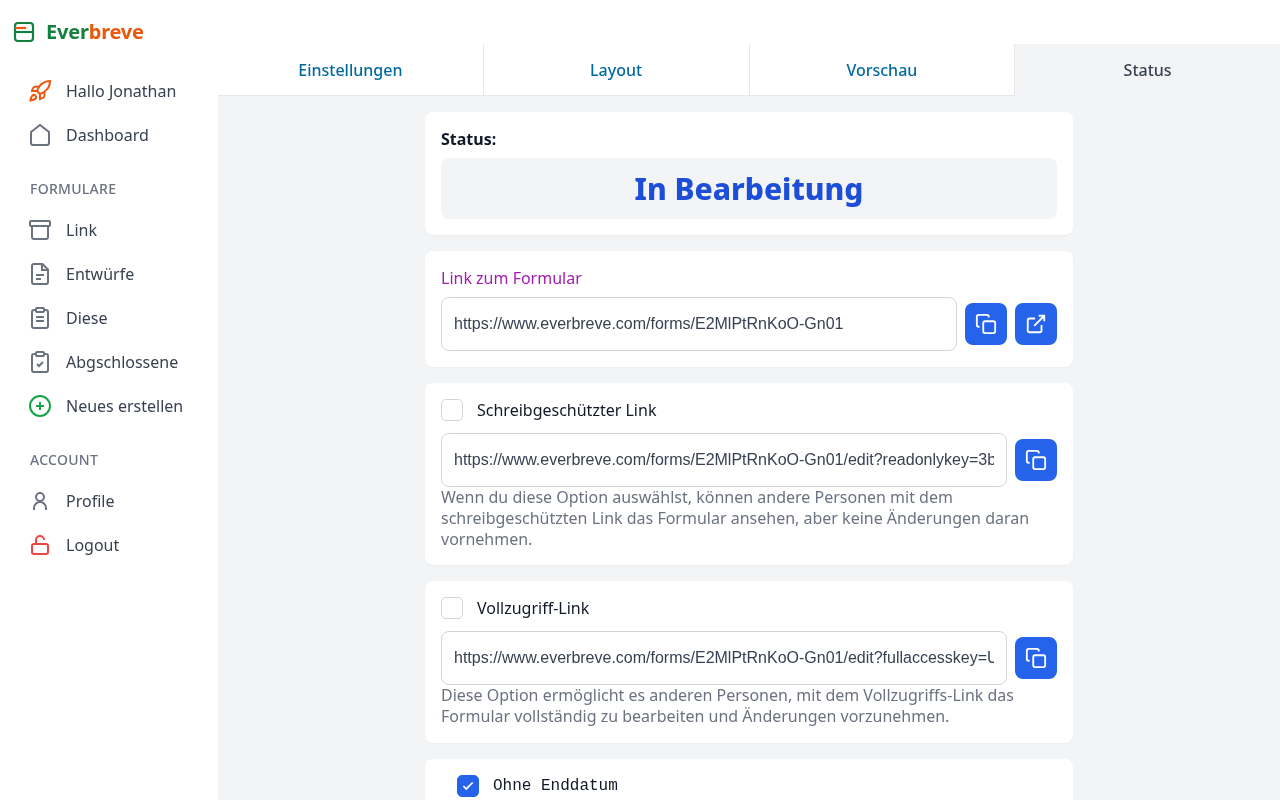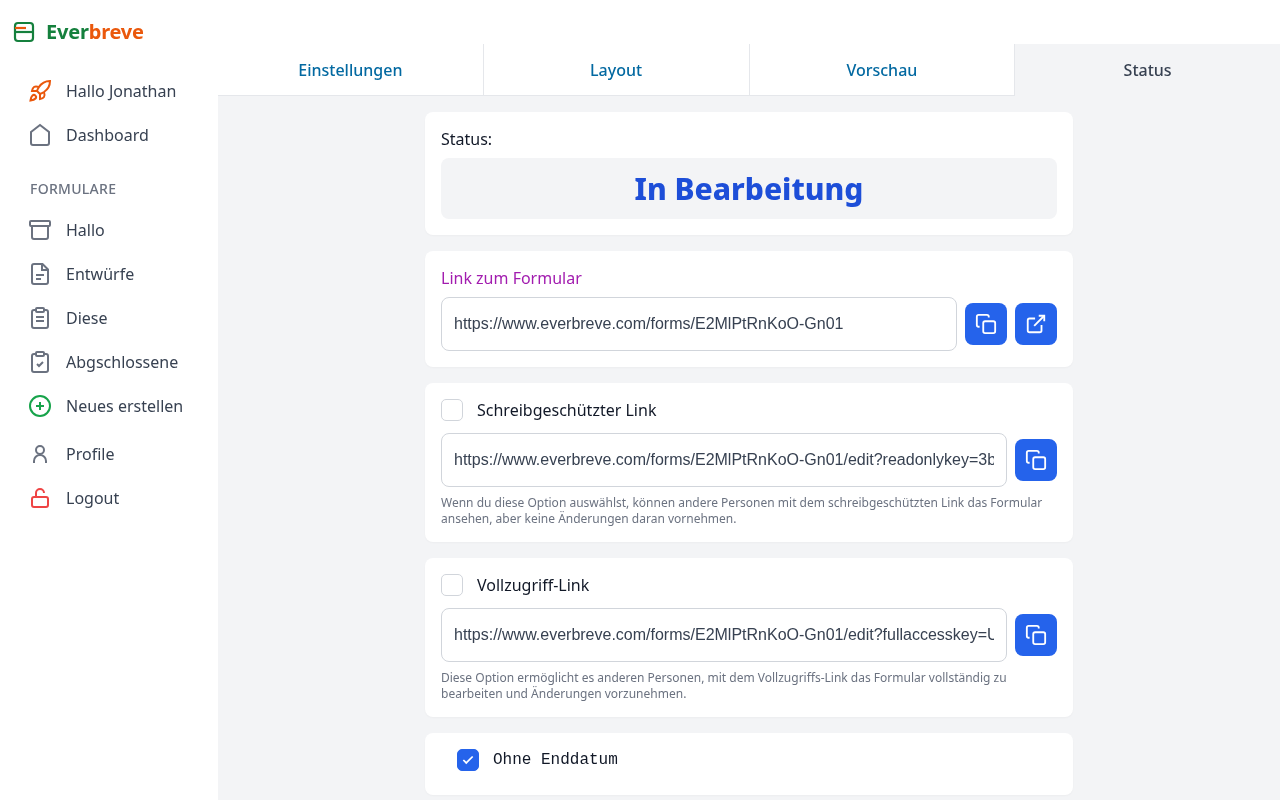--- a/index.html
+++ b/index.html
@@ -30,37 +30,37 @@
 .tabs { display: flex; height: 52px; background: #f3f4f6; }
 .tab { flex: 1; display: flex; align-items: center; justify-content: center; font-size: 16px; font-weight: 500; cursor: pointer; border-right: 1px solid #e5e7eb; border-bottom: 1px solid #e5e7eb; }
 .tab:last-child { border-right: none; }
 .tab.inactive-tab { background: #fff; color: #0369a1; }
 .tab.selected { background: #f3f4f6; color: #374151; border-bottom: none; }
 
 .content { max-width: 672px; margin: 16px auto 0 auto; padding: 0 12px 40px 12px; display: flex; flex-direction: column; gap: 16px; }
 
 .card { background: #fff; border-radius: 8px; padding: 16px; box-shadow: 0 1px 2px rgba(0,0,0,0.03); }
 
-.status-label { font-size: 16px; font-weight: 400; color: #111827; margin-bottom: 8px; }
+.status-label { font-size: 16px; font-weight: 700; color: #111827; margin-bottom: 8px; }
 .status-banner { background: #f3f4f6; border-radius: 8px; text-align: center; padding: 10px; }
 .status-banner-text { color: #1d4ed8; font-size: 30px; font-weight: 800; }
 
 .link-label { font-size: 16px; color: #a21caf; margin-bottom: 8px; }
 .link-row { display: flex; gap: 8px; align-items: center; }
 .link-input { flex: 1; height: 54px; border: 1px solid #d1d5db; border-radius: 8px; padding: 0 12px; font-size: 16px; color: #374151; background: #fff; outline: none; }
 .btn-icon { width: 42px; height: 42px; background: #2563eb; border: none; border-radius: 8px; display: flex; align-items: center; justify-content: center; cursor: pointer; color: #fff; }
 .btn-icon svg { width: 22px; height: 22px; stroke: #fff; }
 
 .chk-row { display: flex; align-items: center; gap: 14px; margin-bottom: 12px; }
 .chk { width: 22px; height: 22px; border-radius: 5px; border: 1.5px solid #d1d5db; background: #fff; cursor: pointer; display: flex; align-items: center; justify-content: center; }
 .chk.checked { background: #2563eb; border-color: #2563eb; }
 .chk.checked svg { stroke: #fff; width: 14px; height: 14px; }
 .chk-label { font-size: 16px; color: #111827; }
 
-.help-text { color: #6b7280; font-size: 12px; line-height: 1.3; margin-top: 8px; }
+.help-text { color: #6b7280; font-size: 16px; line-height: 1.3; margin-top: 0; }
 
 </style>
 </head>
 <body>
 
 <div class="app">
 
   <aside class="sidebar">
     <div class="logo-row">
       <svg class="logo-mark" viewBox="0 0 24 24" fill="none">
@@ -92,21 +92,21 @@
     </div>
 
     <div class="section-label">FORMULARE</div>
 
     <div class="nav-group" style="padding-top:4px;">
       <div class="nav-item">
         <svg class="nav-icon" viewBox="0 0 24 24" fill="none" stroke-width="2">
           <rect x="2" y="3" width="20" height="5" rx="1"></rect>
             <path d="M4 8v11a2 2 0 0 0 2 2h12a2 2 0 0 0 2-2V8"></path>
         </svg>
-        <span>Hallo</span>
+        <span>Link</span>
       </div>
       <div class="nav-item">
         <svg class="nav-icon" viewBox="0 0 24 24" fill="none" stroke-width="2">
           <path d="M14.5 2H6a2 2 0 0 0-2 2v16a2 2 0 0 0 2 2h12a2 2 0 0 0 2-2V7.5L14.5 2z"></path>
           <polyline points="14 2 14 8 20 8"></polyline>
             <line x1="8" y1="13" x2="16" y2="13"></line>
             <line x1="8" y1="17" x2="13" y2="17"></line>
         </svg>
         <span>Entwürfe</span>
       </div>
@@ -130,20 +130,21 @@
       <div class="nav-item">
         <svg class="nav-icon nav-icon-green" viewBox="0 0 24 24" fill="none" stroke-width="2">
           <circle cx="12" cy="12" r="10"></circle>
             <line x1="12" y1="8" x2="12" y2="16"></line>
             <line x1="8" y1="12" x2="16" y2="12"></line>
         </svg>
         <span>Neues erstellen</span>
       </div>
     </div>
 
+    <div class="section-label">ACCOUNT</div>
 
     <div class="nav-group" style="padding-top:4px;">
       <div class="nav-item">
         <svg class="nav-icon" viewBox="0 0 24 24" fill="none" stroke-width="2">
           <circle cx="12" cy="8" r="4"></circle>
             <path d="M6 21v-2a6 6 0 0 1 12 0v2"></path>
         </svg>
         <span>Profile</span>
       </div>
       <div class="nav-item">

